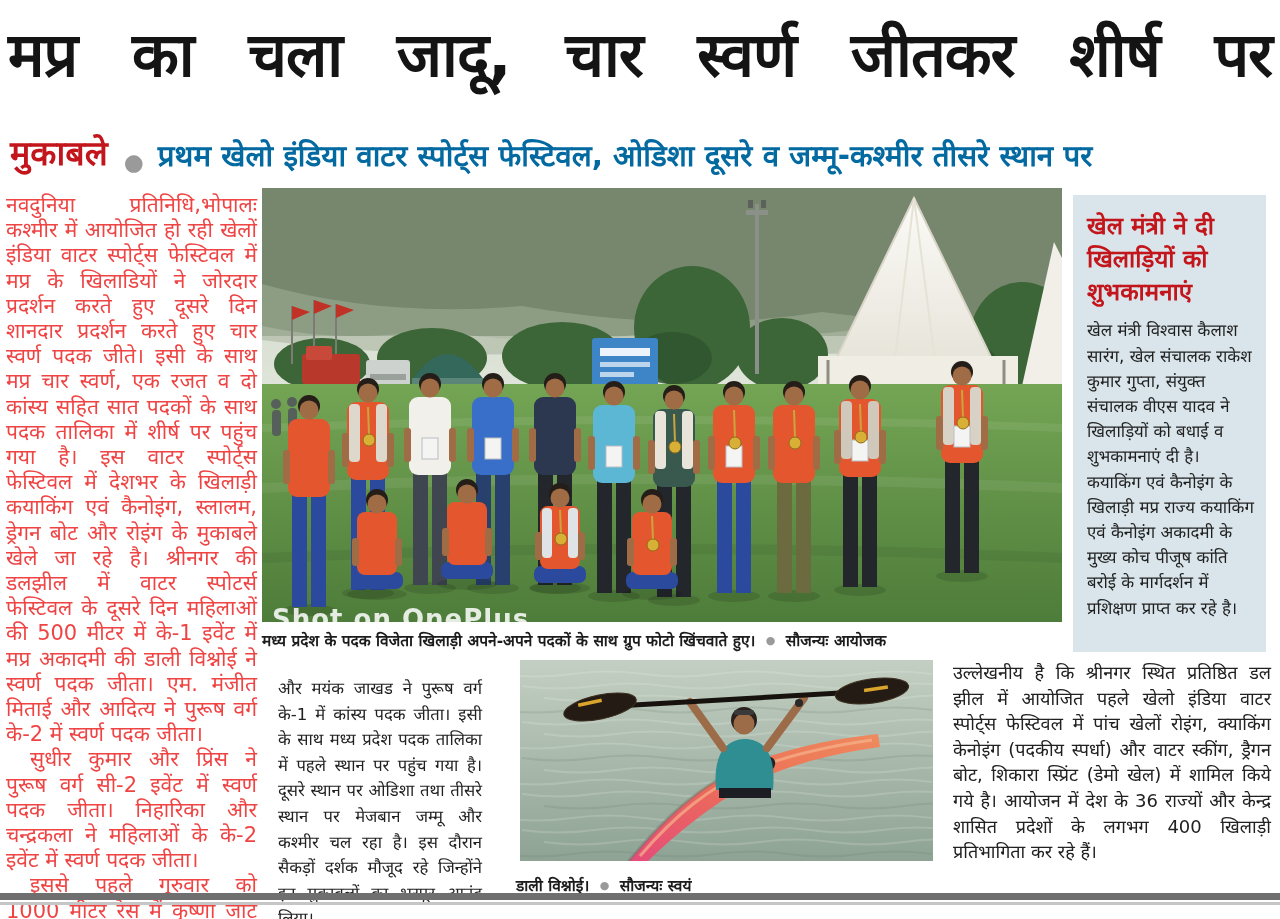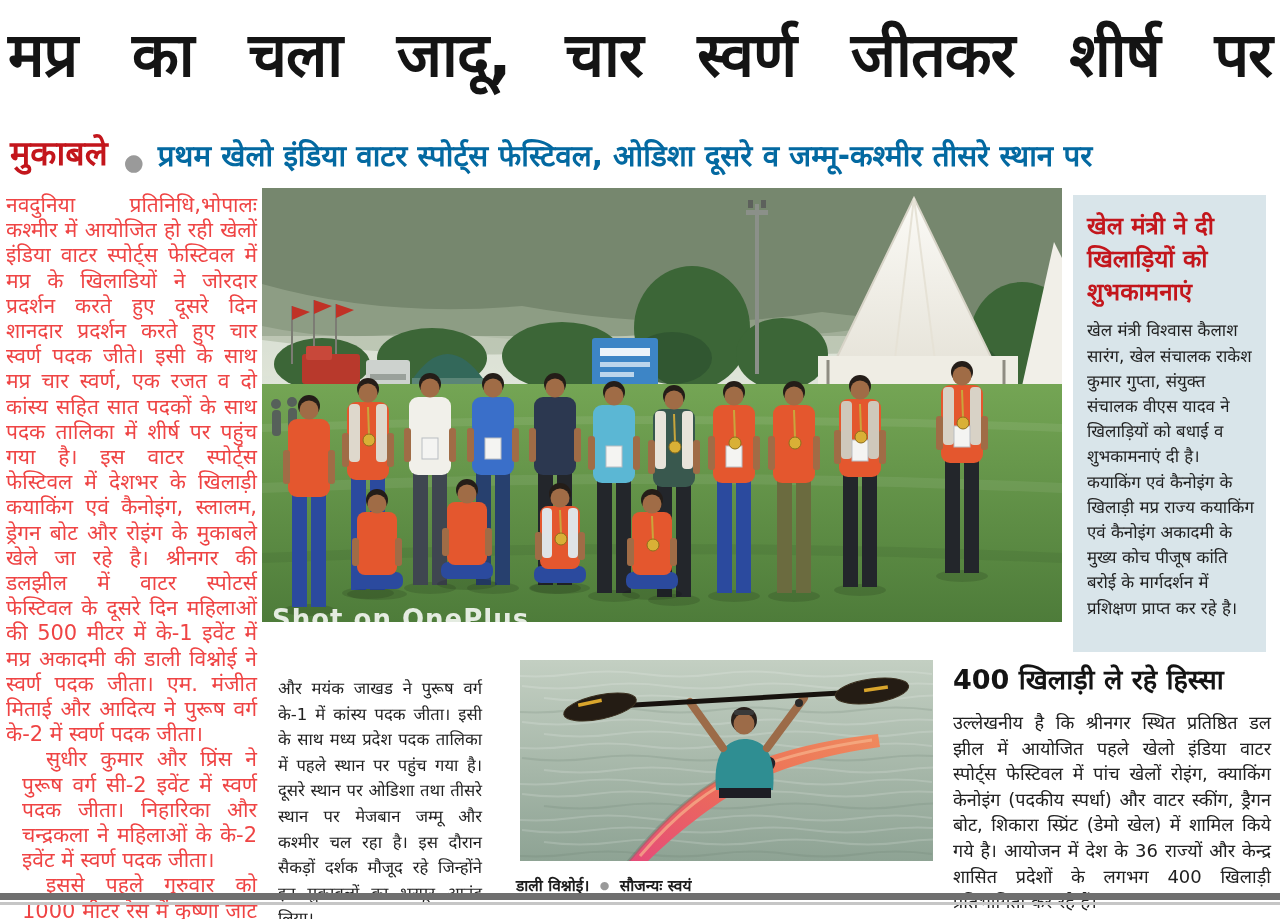--- a/index.html
+++ b/index.html
@@ -12,21 +12,21 @@
             line-height:1.75;text-align:justify;text-align-last:justify;white-space:nowrap;}
   .kicker-row{position:absolute;left:10px;top:129px;width:1262px;display:flex;align-items:flex-end;}
   .kicker{color:#c3161c;font-weight:700;font-size:34px;flex:0 0 auto;}
   .kicker-dot{color:#9a9a9a;font-size:23px;margin:0 14px 0 16px;flex:0 0 auto;}
   .subhead{color:#0369a1;font-weight:700;font-size:29.5px;flex:1 1 auto;white-space:nowrap;}
 
   
   .col-left{position:absolute;left:6px;top:193px;width:251px;font-size:21px;
             line-height:25.2px;text-align:justify;color:#ef4444;}
   .col-left p{margin:0;}
-  .col-left p.indent{text-indent:24px;margin-left:16px;}
+  .col-left p.indent{text-indent:24px;}
   .col-mid{position:absolute;left:262px;top:660px;width:236px;font-size:16.6px;
            line-height:25.6px;text-align:justify;color:#212121;}
   .col-mid p{margin:16px;}
 
   
   .photo-main{position:absolute;left:262px;top:188px;width:800px;height:434px;overflow:hidden;background:#6d28d9;}
   .photo-kayak{position:absolute;left:520px;top:660px;width:413px;height:201px;overflow:hidden;background:#a9b9ab;}
   .caption-main{position:absolute;left:262px;top:629px;width:800px;font-size:15.5px;
                 font-weight:700;color:#1c1c1c;}
   .caption-kayak{position:absolute;left:516px;top:874px;font-size:15.5px;font-weight:700;color:#1c1c1c;}
@@ -331,20 +331,25 @@
             <line x1="390" y1="328" x2="391" y2="352" stroke="#c9a53c" stroke-width="2"></line>
             <circle cx="391" cy="357" r="6" fill="#d9b036" stroke="#8f6f1c"></circle>
             <circle cx="390" cy="312" r="11" fill="#241d18"></circle>
             <circle cx="390" cy="316" r="9.5" fill="#a06c46"></circle>
           </g>
         </g>
     </svg>
     <div class="watermark">Shot on OnePlus</div>
   </div>
 
+  <div class="caption-main">
+    <span>मध्य प्रदेश के पदक विजेता खिलाड़ी अपने-अपने पदकों के साथ ग्रुप फोटो खिंचवाते हुए।</span>
+    <span class="cap-dot">●</span>
+    <b>सौजन्यः आयोजक</b>
+  </div>
 
   <div class="sidebar">
     <h2 class="sidebar-title">खेल मंत्री ने दी खिलाड़ियों को शुभकामनाएं</h2>
     <div class="sidebar-body">खेल मंत्री विश्वास कैलाश सारंग, खेल संचालक राकेश कुमार गुप्ता, संयुक्त संचालक वीएस यादव ने खिलाड़ियों को बधाई व शुभकामनाएं दी है। कयाकिंग एवं कैनोइंग के खिलाड़ी मप्र राज्य कयाकिंग एवं कैनोइंग अकादमी के मुख्य कोच पीजूष कांति बरोई के मार्गदर्शन में प्रशिक्षण प्राप्त कर रहे है।</div>
   </div>
 
   <div class="col-mid">
     <p>और मयंक जाखड ने पुरूष वर्ग के-1 में कांस्य पदक जीता। इसी के साथ मध्य प्रदेश पदक तालिका में पहले स्थान पर पहुंच गया है। दूसरे स्थान पर ओडिशा तथा तीसरे स्थान पर मेजबान जम्मू और कश्मीर चल रहा है। इस दौरान सैकड़ों दर्शक मौजूद रहे जिन्होंने इन मुकाबलों का भरपूर आनंद लिया।</p>
   </div>
 
@@ -405,21 +410,20 @@
     </svg>
   </div>
 
   <div class="caption-kayak">
     <span>डाली विश्नोई।</span>
     <span class="cap-dot">●</span>
     <b>सौजन्यः स्वयं</b>
   </div>
 
   <div class="participation">
-    <h2 class="participation-title">400 खिलाड़ी ले रहे हिस्सा</h2>
     <div class="participation-body">उल्लेखनीय है कि श्रीनगर स्थित प्रतिष्ठित डल झील में आयोजित पहले खेलो इंडिया वाटर स्पोर्ट्स फेस्टिवल में पांच खेलों रोइंग, क्याकिंग केनोइंग (पदकीय स्पर्धा) और वाटर स्कींग, ड्रैगन बोट, शिकारा स्प्रिंट (डेमो खेल) में शामिल किये गये है। आयोजन में देश के 36 राज्यों और केन्द्र शासित प्रदेशों के लगभग 400 खिलाड़ी प्रतिभागिता कर रहे हैं।</div>
   </div>
 
   <div class="rule-bottom">
     <div class="rule-dark"></div>
     <div class="rule-light"></div>
   </div>
 
 </div>
 

